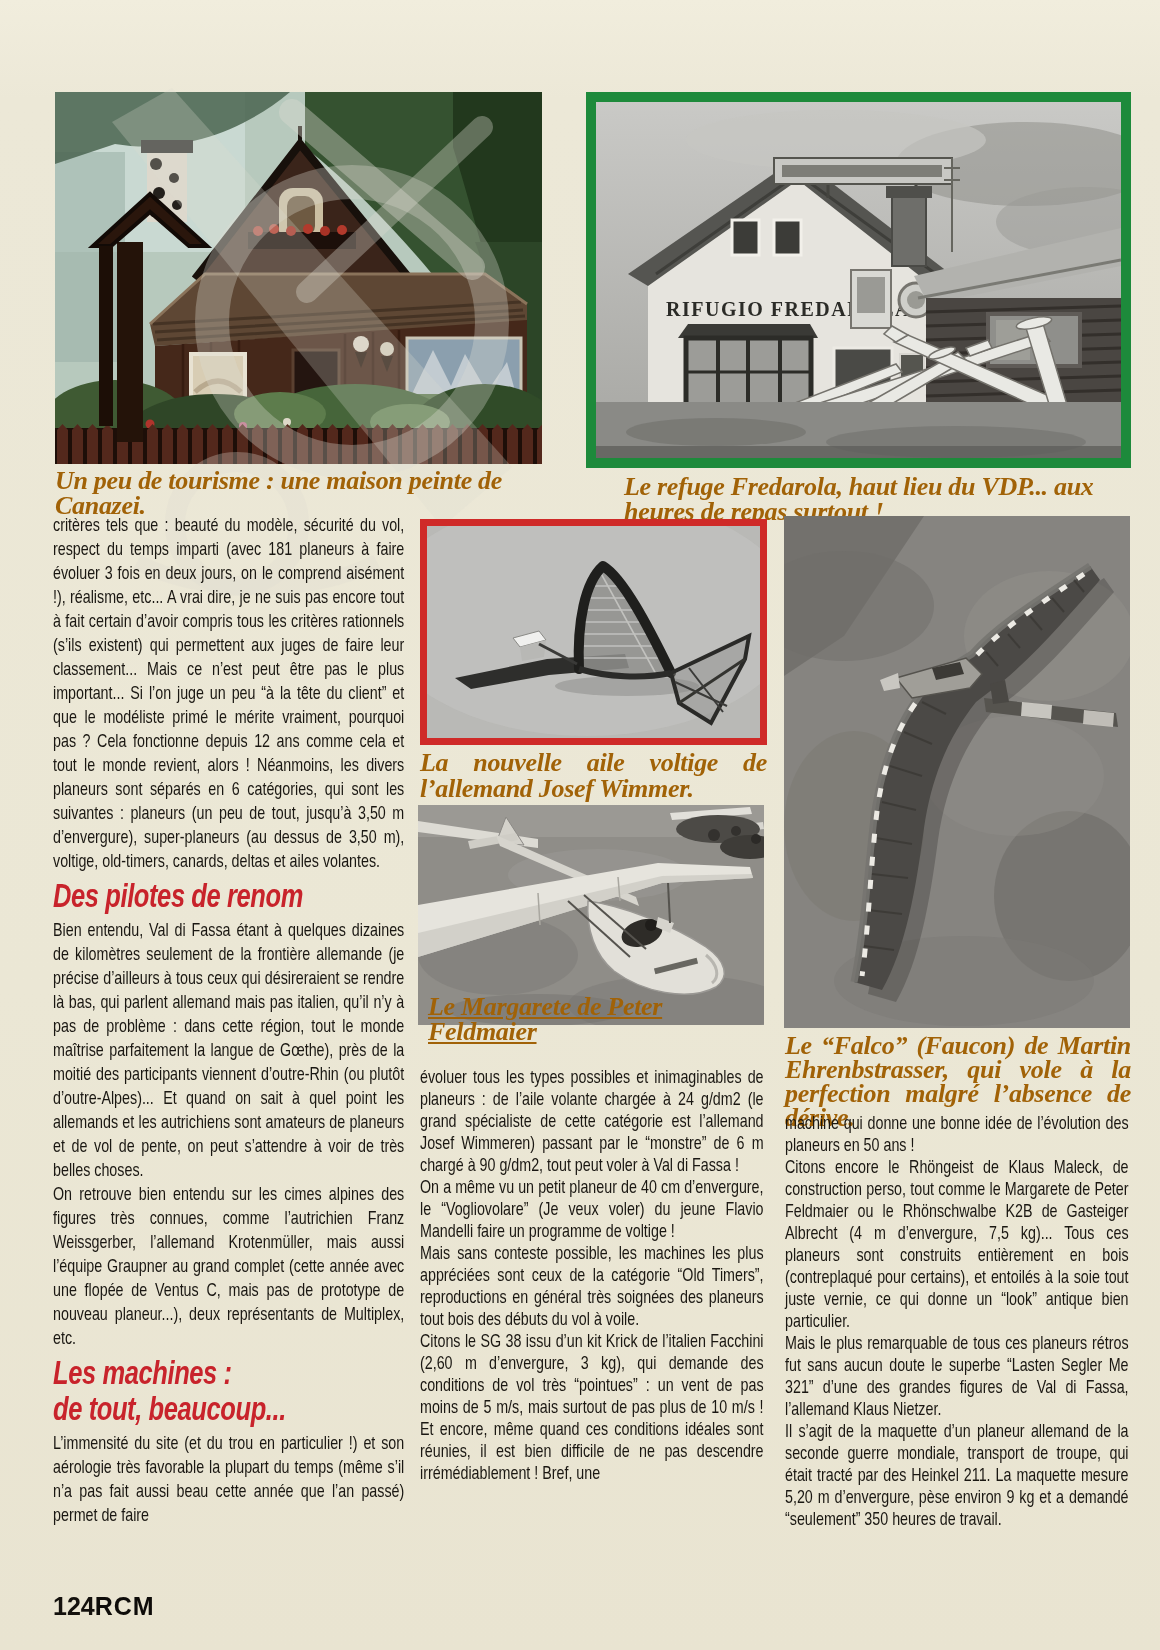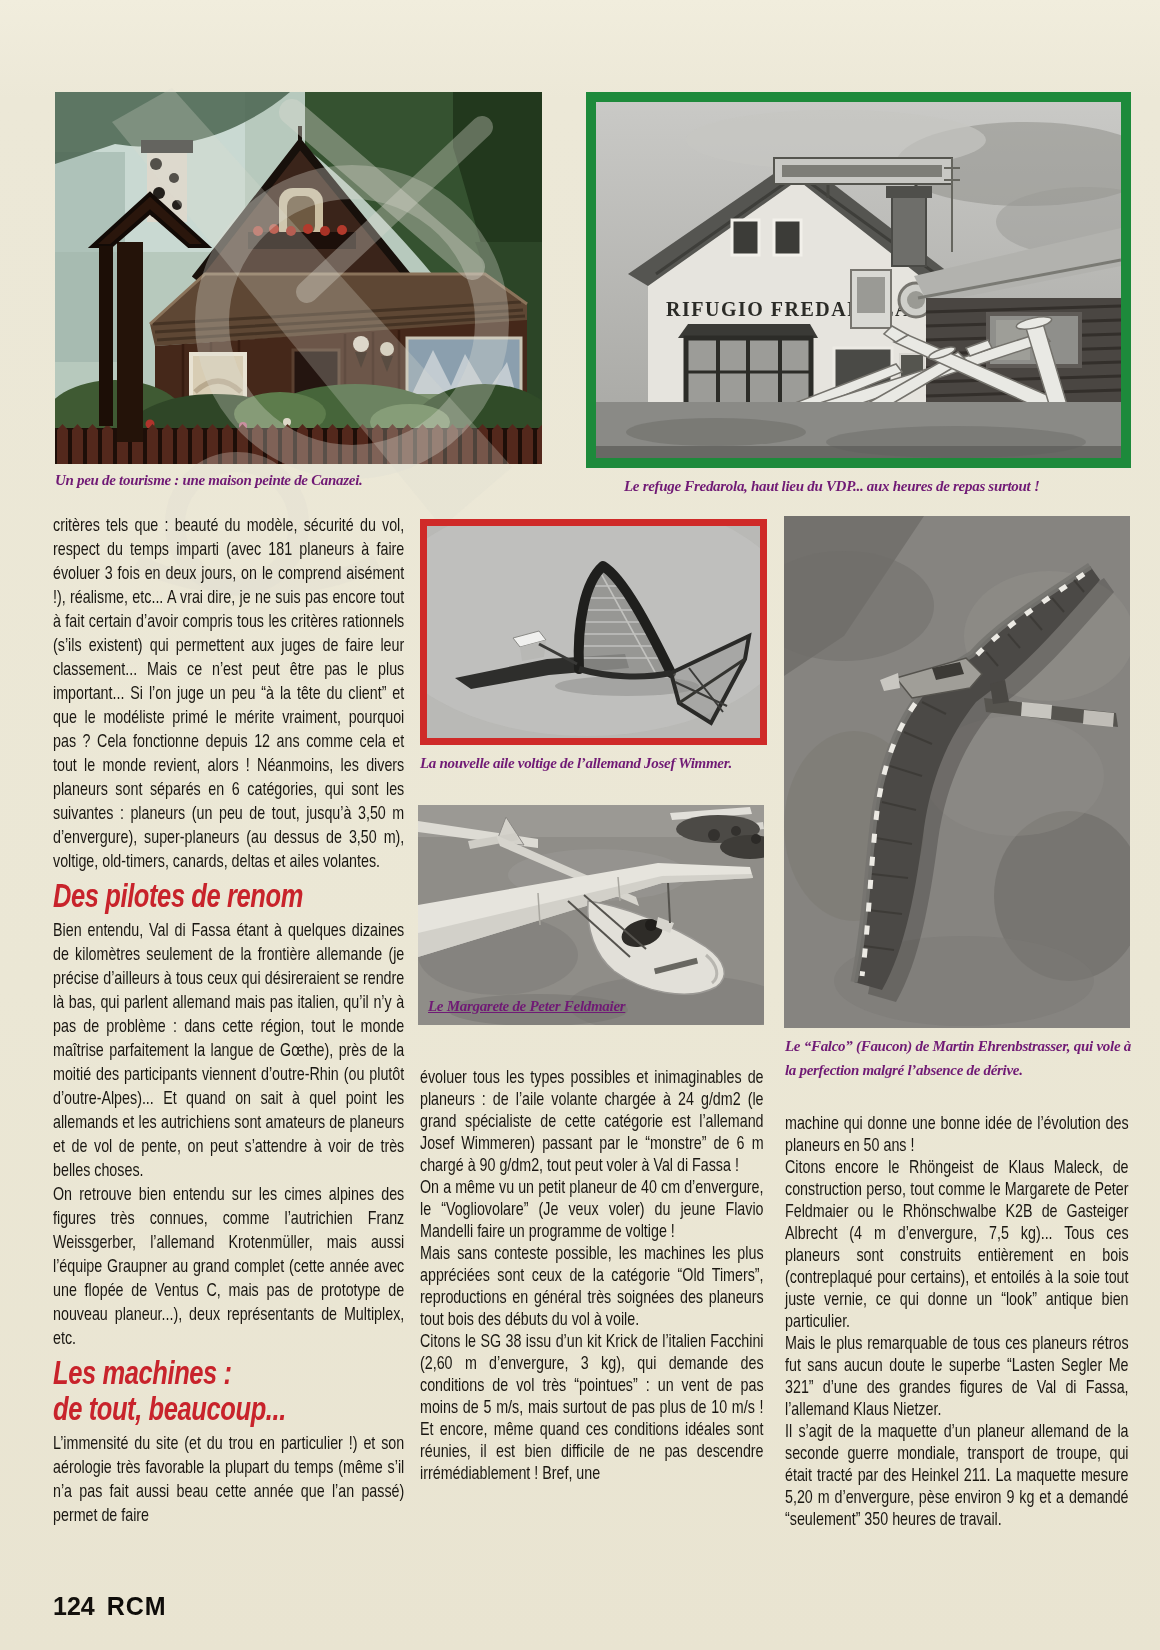--- a/index.html
+++ b/index.html
@@ -6,37 +6,37 @@
   body{
     width:1160px;height:1650px;position:relative;overflow:hidden;
     background:#ece8d7;
     background-image:linear-gradient(180deg,#f1eddd 0%,#ece8d7 6%,#ebe7d5 60%,#e9e4d1 100%);
     font-family:"Liberation Sans",sans-serif;color:#191613;
   }
   .photo{position:absolute;overflow:hidden;background:#999;}
   .photo svg{display:block;width:100%;height:100%;}
   .caption{
     position:absolute;font-family:"Liberation Serif",serif;font-weight:bold;font-style:italic;
-    font-size:15px;line-height:25px;letter-spacing:-0.3px;color:#701a75;
+    font-size:26px;line-height:25px;letter-spacing:-0.3px;color:#a16207;
   }
   .caption.justify{text-align:justify;}
   .bodycol{
     position:absolute;font-size:18.5px;text-align:justify;color:#1a1712;
     transform:scaleX(0.772);transform-origin:left top;hyphens:none;
   }
   .bodycol p{margin:0;}
   .lh25 p{line-height:24px;}
   .lh22 p{line-height:22px;}
   .h-red{
     font-weight:bold;font-style:italic;color:#c8232b;
     font-size:33px;line-height:36px;margin:5px 0 4px 0;letter-spacing:-0.5px;text-align:left;
   }
   .h-red.tight{margin:5px 0 0 0;}
   .h-red.second{margin:0 0 4px 0;}
-  .footer{position:absolute;left:53px;top:1592px;display:flex;align-items:baseline;gap:12px;}
+  .footer{position:absolute;left:53px;top:1592px;display:flex;align-items:baseline;}
   .footer .pnum{font-size:25px;font-weight:bold;color:#14110d;}
   .footer .mag{font-size:25px;font-weight:bold;letter-spacing:1px;color:#0e0c09;}
   .wm{position:absolute;left:42px;top:82px;width:540px;height:560px;pointer-events:none;}
 </style>
 </head>
 <body>
 
 <div class="photo" style="left:55px;top:92px;width:487px;height:372px;">
 <svg viewBox="0 0 487 372" preserveAspectRatio="none">
   <rect x="0" y="0" width="487" height="372" fill="#b7c9bd"></rect>

